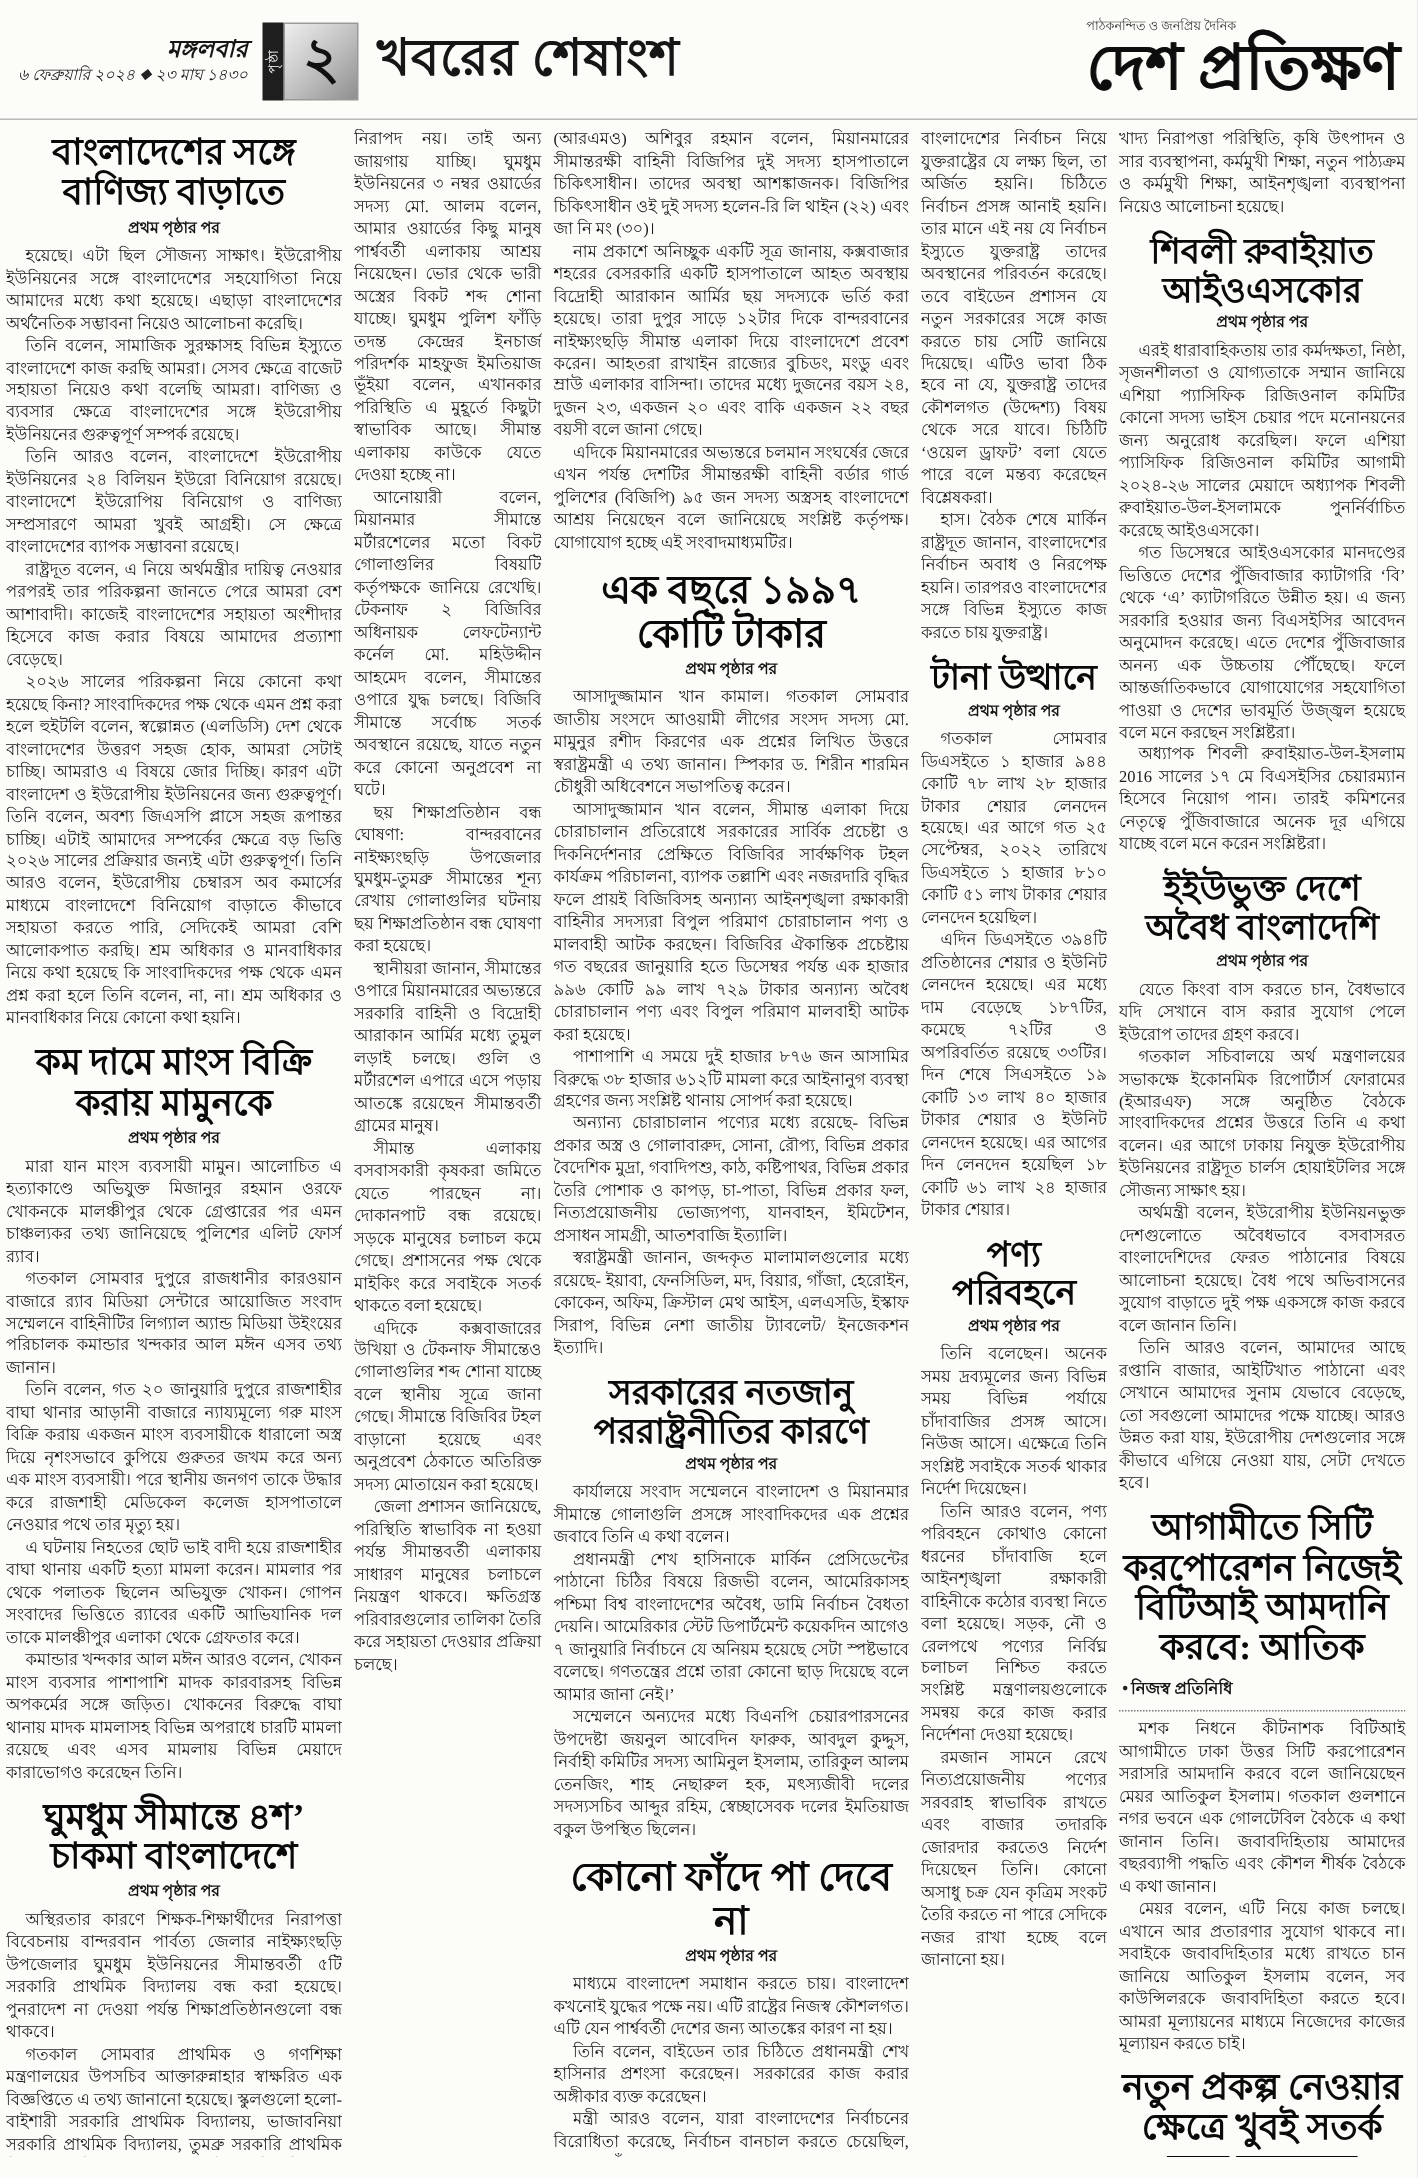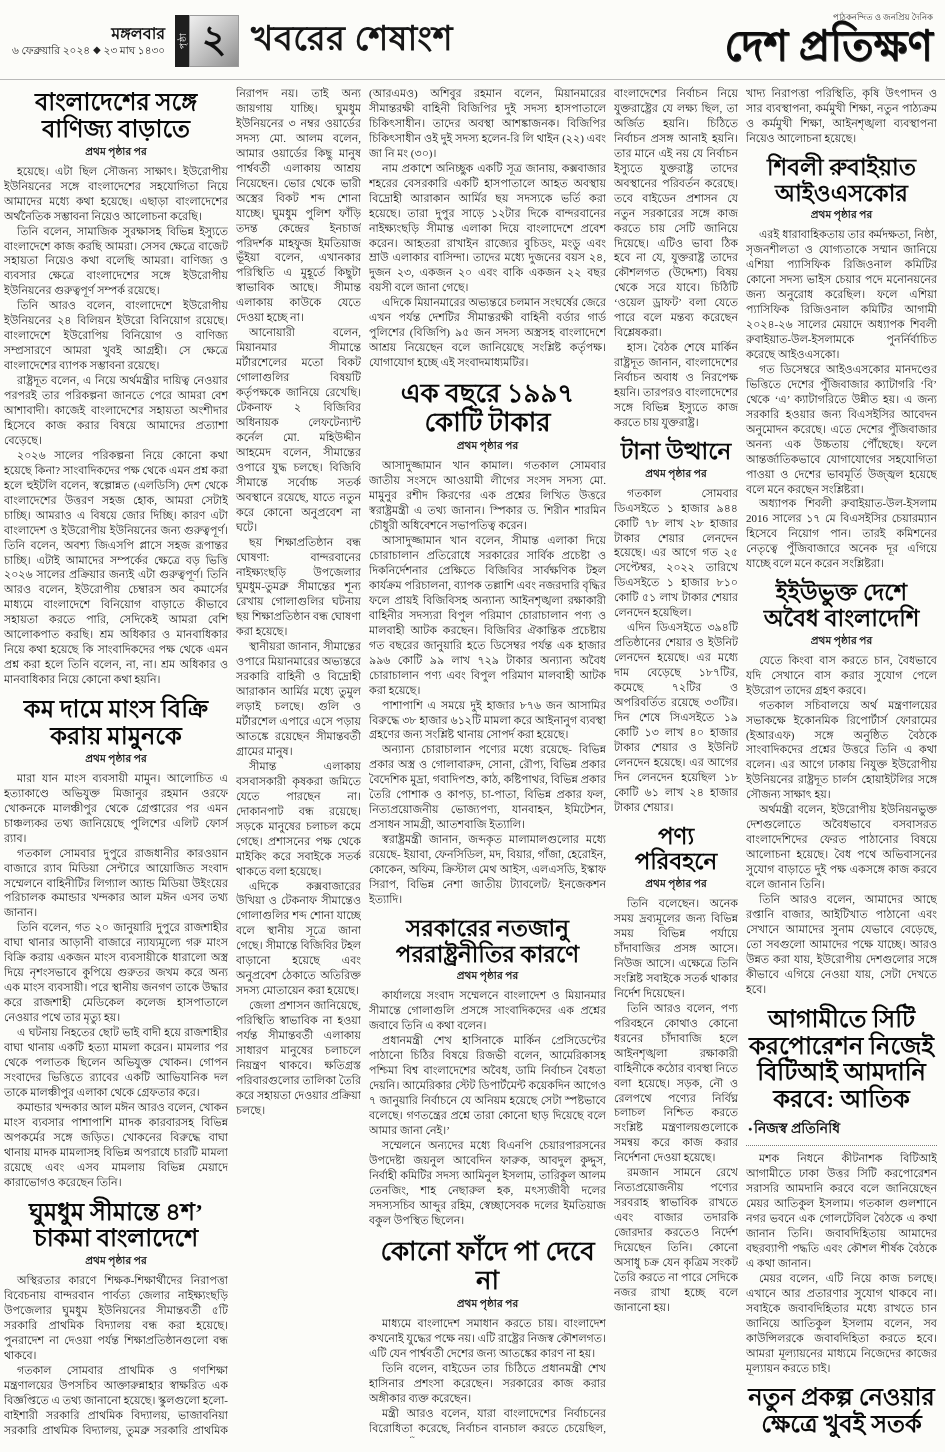--- a/index.html
+++ b/index.html
@@ -14,39 +14,39 @@
     box-sizing:border-box;
   }
   
   .masthead{
     display:flex;align-items:center;
     height:80px;
     padding:4px 12px 2px 12px;
     box-sizing:border-box;
     border-bottom:1px solid #b9b9b9;
   }
-  .date-block{text-align:right;line-height:1.25;margin-right:10px;}
+  .date-block{text-align:right;line-height:1.25;margin-right:10px;font-style:italic;}
   .weekday{font-weight:bold;font-size:16px;}
   .dateline{font-size:10.5px;color:#222;}
   .page-badge{display:flex;align-items:stretch;height:52px;margin-right:12px;}
   .page-badge .tab{
     writing-mode:vertical-rl;transform:rotate(180deg);
     background:#1e1e1e;color:#fff;font-size:9px;
     display:flex;align-items:center;justify-content:center;
     width:14px;letter-spacing:1px;
   }
   .page-badge .num{
     width:50px;display:flex;align-items:center;justify-content:center;
     background:linear-gradient(135deg,#efefef 0%,#bdbdbd 55%,#8f8f8f 100%);
     font-size:38px;font-weight:bold;color:#111;
     border:1px solid #9a9a9a;box-sizing:border-box;
   }
   .section-title{font-size:34px;font-weight:bold;letter-spacing:0.5px;}
   .mast-spacer{flex:1;}
-  .logo-block{text-align:right;line-height:1.05;}
+  .logo-block{text-align:left;line-height:1.05;}
   .logo-tagline{font-size:8.5px;color:#333;margin-bottom:2px;}
   .logo-title{font-size:42px;font-weight:900;color:#0d0d0d;
     font-family:"Liberation Serif", serif;
     text-shadow:0.5px 0.5px 0 #555;}
   
   .columns{
     display:grid;
     grid-template-columns:224px 125px 237px 124px 191px;
     column-gap:8px;
     padding:6px 4px 0 4px;
@@ -62,21 +62,21 @@
     font-family:"Liberation Serif", serif;
   }
   .headline.sz-sm{font-size:24px;}
   .headline.sz-md{font-size:23px;}
   .headline.sz-lg{font-size:26px;}
   .byline{
     text-align:center;font-size:10.5px;font-weight:bold;
     margin:1px 0 3px 0;
   }
   .byline.reporter{
-    text-align:left;font-weight:bold;font-size:14px;
+    text-align:left;font-weight:bold;font-size:11px;
     border-bottom:1px dotted #777;
     padding:2px 0 4px 2px;margin:2px 0 5px 0;
   }
   .byline.reporter::before{content:"\25CF\00a0";font-size:7px;vertical-align:2px;color:#222;}
   .article p{
     margin:0;
     font-size:11px;line-height:1.36;
     text-align:justify;text-indent:13px;
     color:#1b1b1b;
     word-break:break-word;

